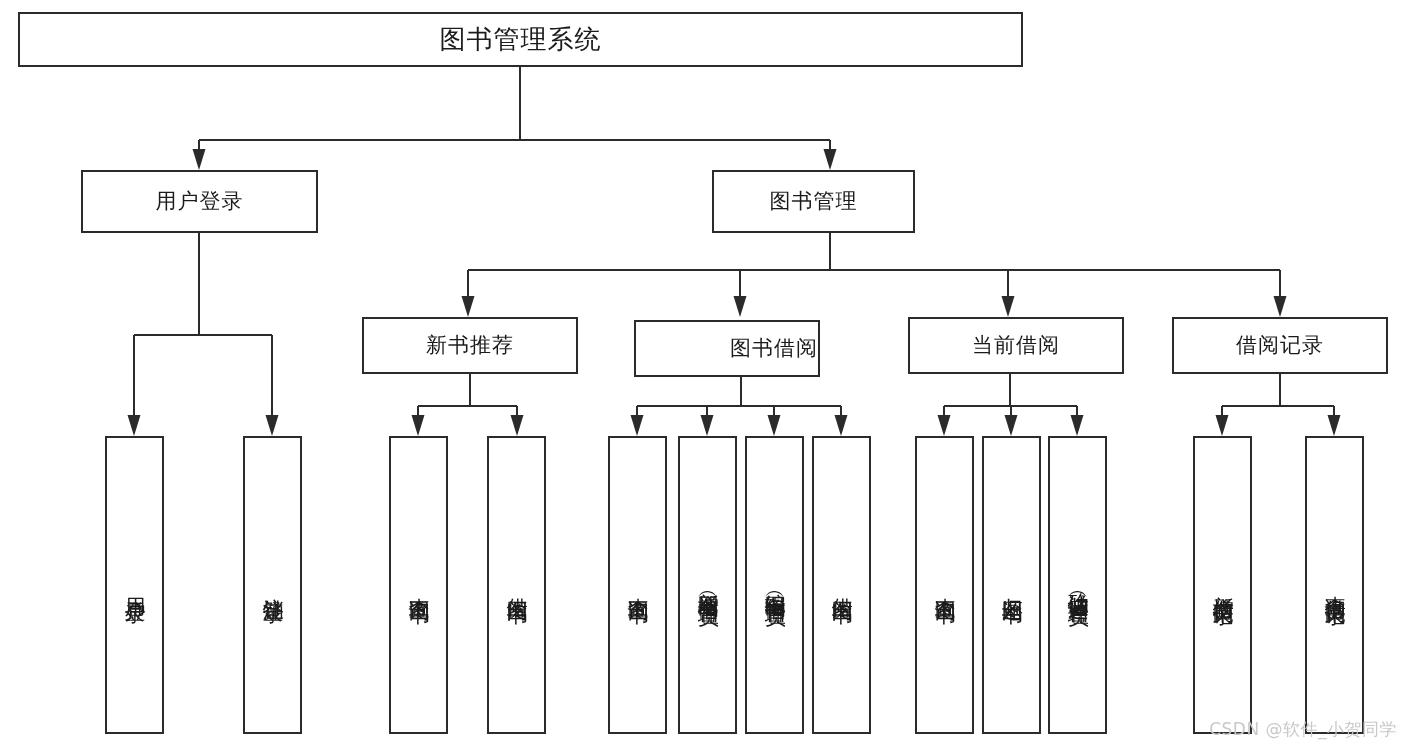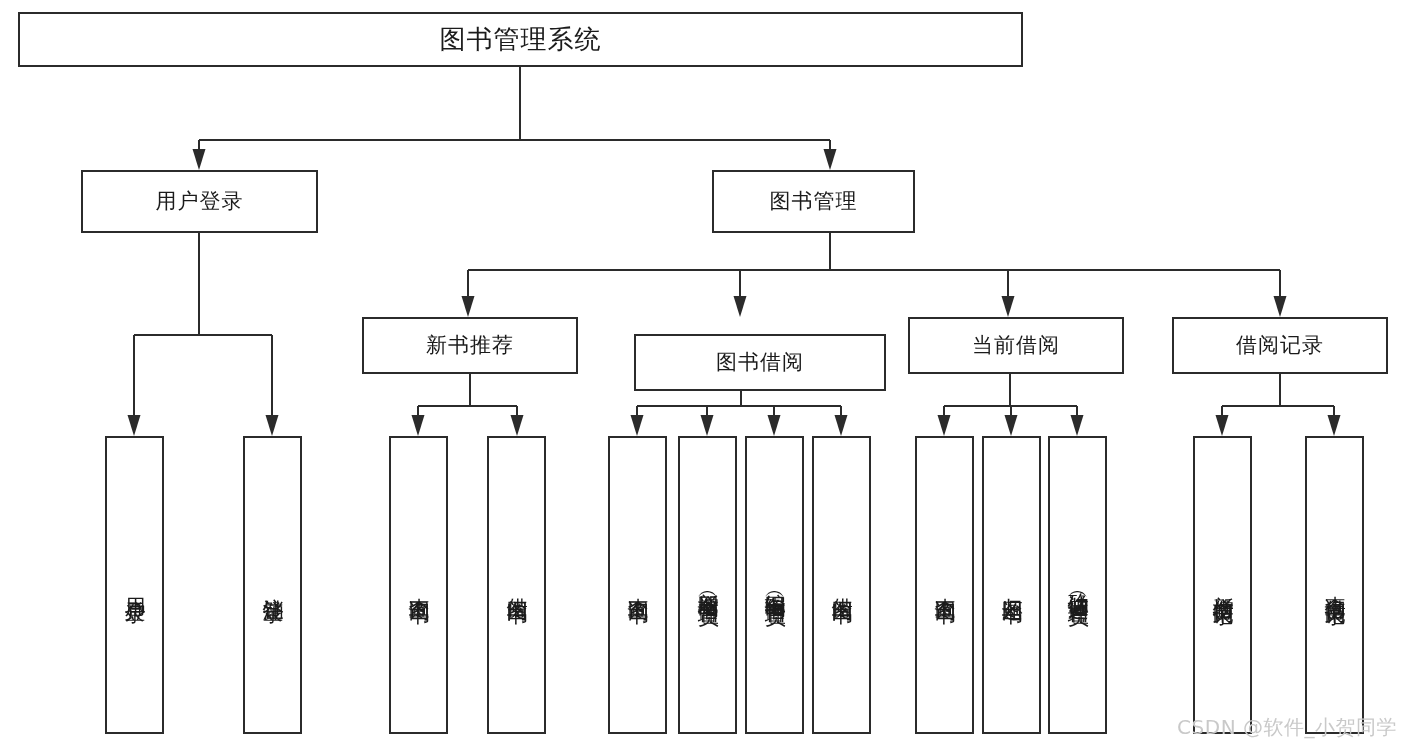--- a/index.html
+++ b/index.html
@@ -59,21 +59,21 @@
     white-space: nowrap;
   }
   .node.horiz .hlabel {
     display: block;
     white-space: nowrap;
   }
   #watermark {
     position: absolute;
     right: 8px;
     bottom: 6px;
-    font-size: 20px;
+    font-size: 17px;
     color: #c9c9c9;
     letter-spacing: 0.5px;
     z-index: 5;
     white-space: nowrap;
     font-family: "DejaVu Sans", "Liberation Sans", sans-serif;
   }
 </style>
 </head>
 <body>
 
@@ -141,21 +141,21 @@
   <div class="node horiz" id="n-user_login" style="left: 81px; top: 170px; width: 237px; height: 63px;">
     <span class="hlabel">用户登录</span>
   </div>
   <div class="node horiz" id="n-book_manage" style="left: 712px; top: 170px; width: 203px; height: 63px;">
     <span class="hlabel">图书管理</span>
   </div>
 
   <div class="node horiz" id="n-new_book_rec" style="left: 362px; top: 317px; width: 216px; height: 57px;">
     <span class="hlabel">新书推荐</span>
   </div>
-  <div class="node horiz" id="n-book_borrow" style="left: 634px; top: 334px; width: 252px; height: 57px;">
+  <div class="node horiz" id="n-book_borrow" style="left: 634px; top: 320px; width: 186px; height: 57px; justify-content: flex-end;">
     <span class="hlabel">图书借阅</span>
   </div>
   <div class="node horiz" id="n-current_borrow" style="left: 908px; top: 317px; width: 216px; height: 57px;">
     <span class="hlabel">当前借阅</span>
   </div>
   <div class="node horiz" id="n-borrow_record" style="left: 1172px; top: 317px; width: 216px; height: 57px;">
     <span class="hlabel">借阅记录</span>
   </div>
 
   <div id="leaf-layer">

